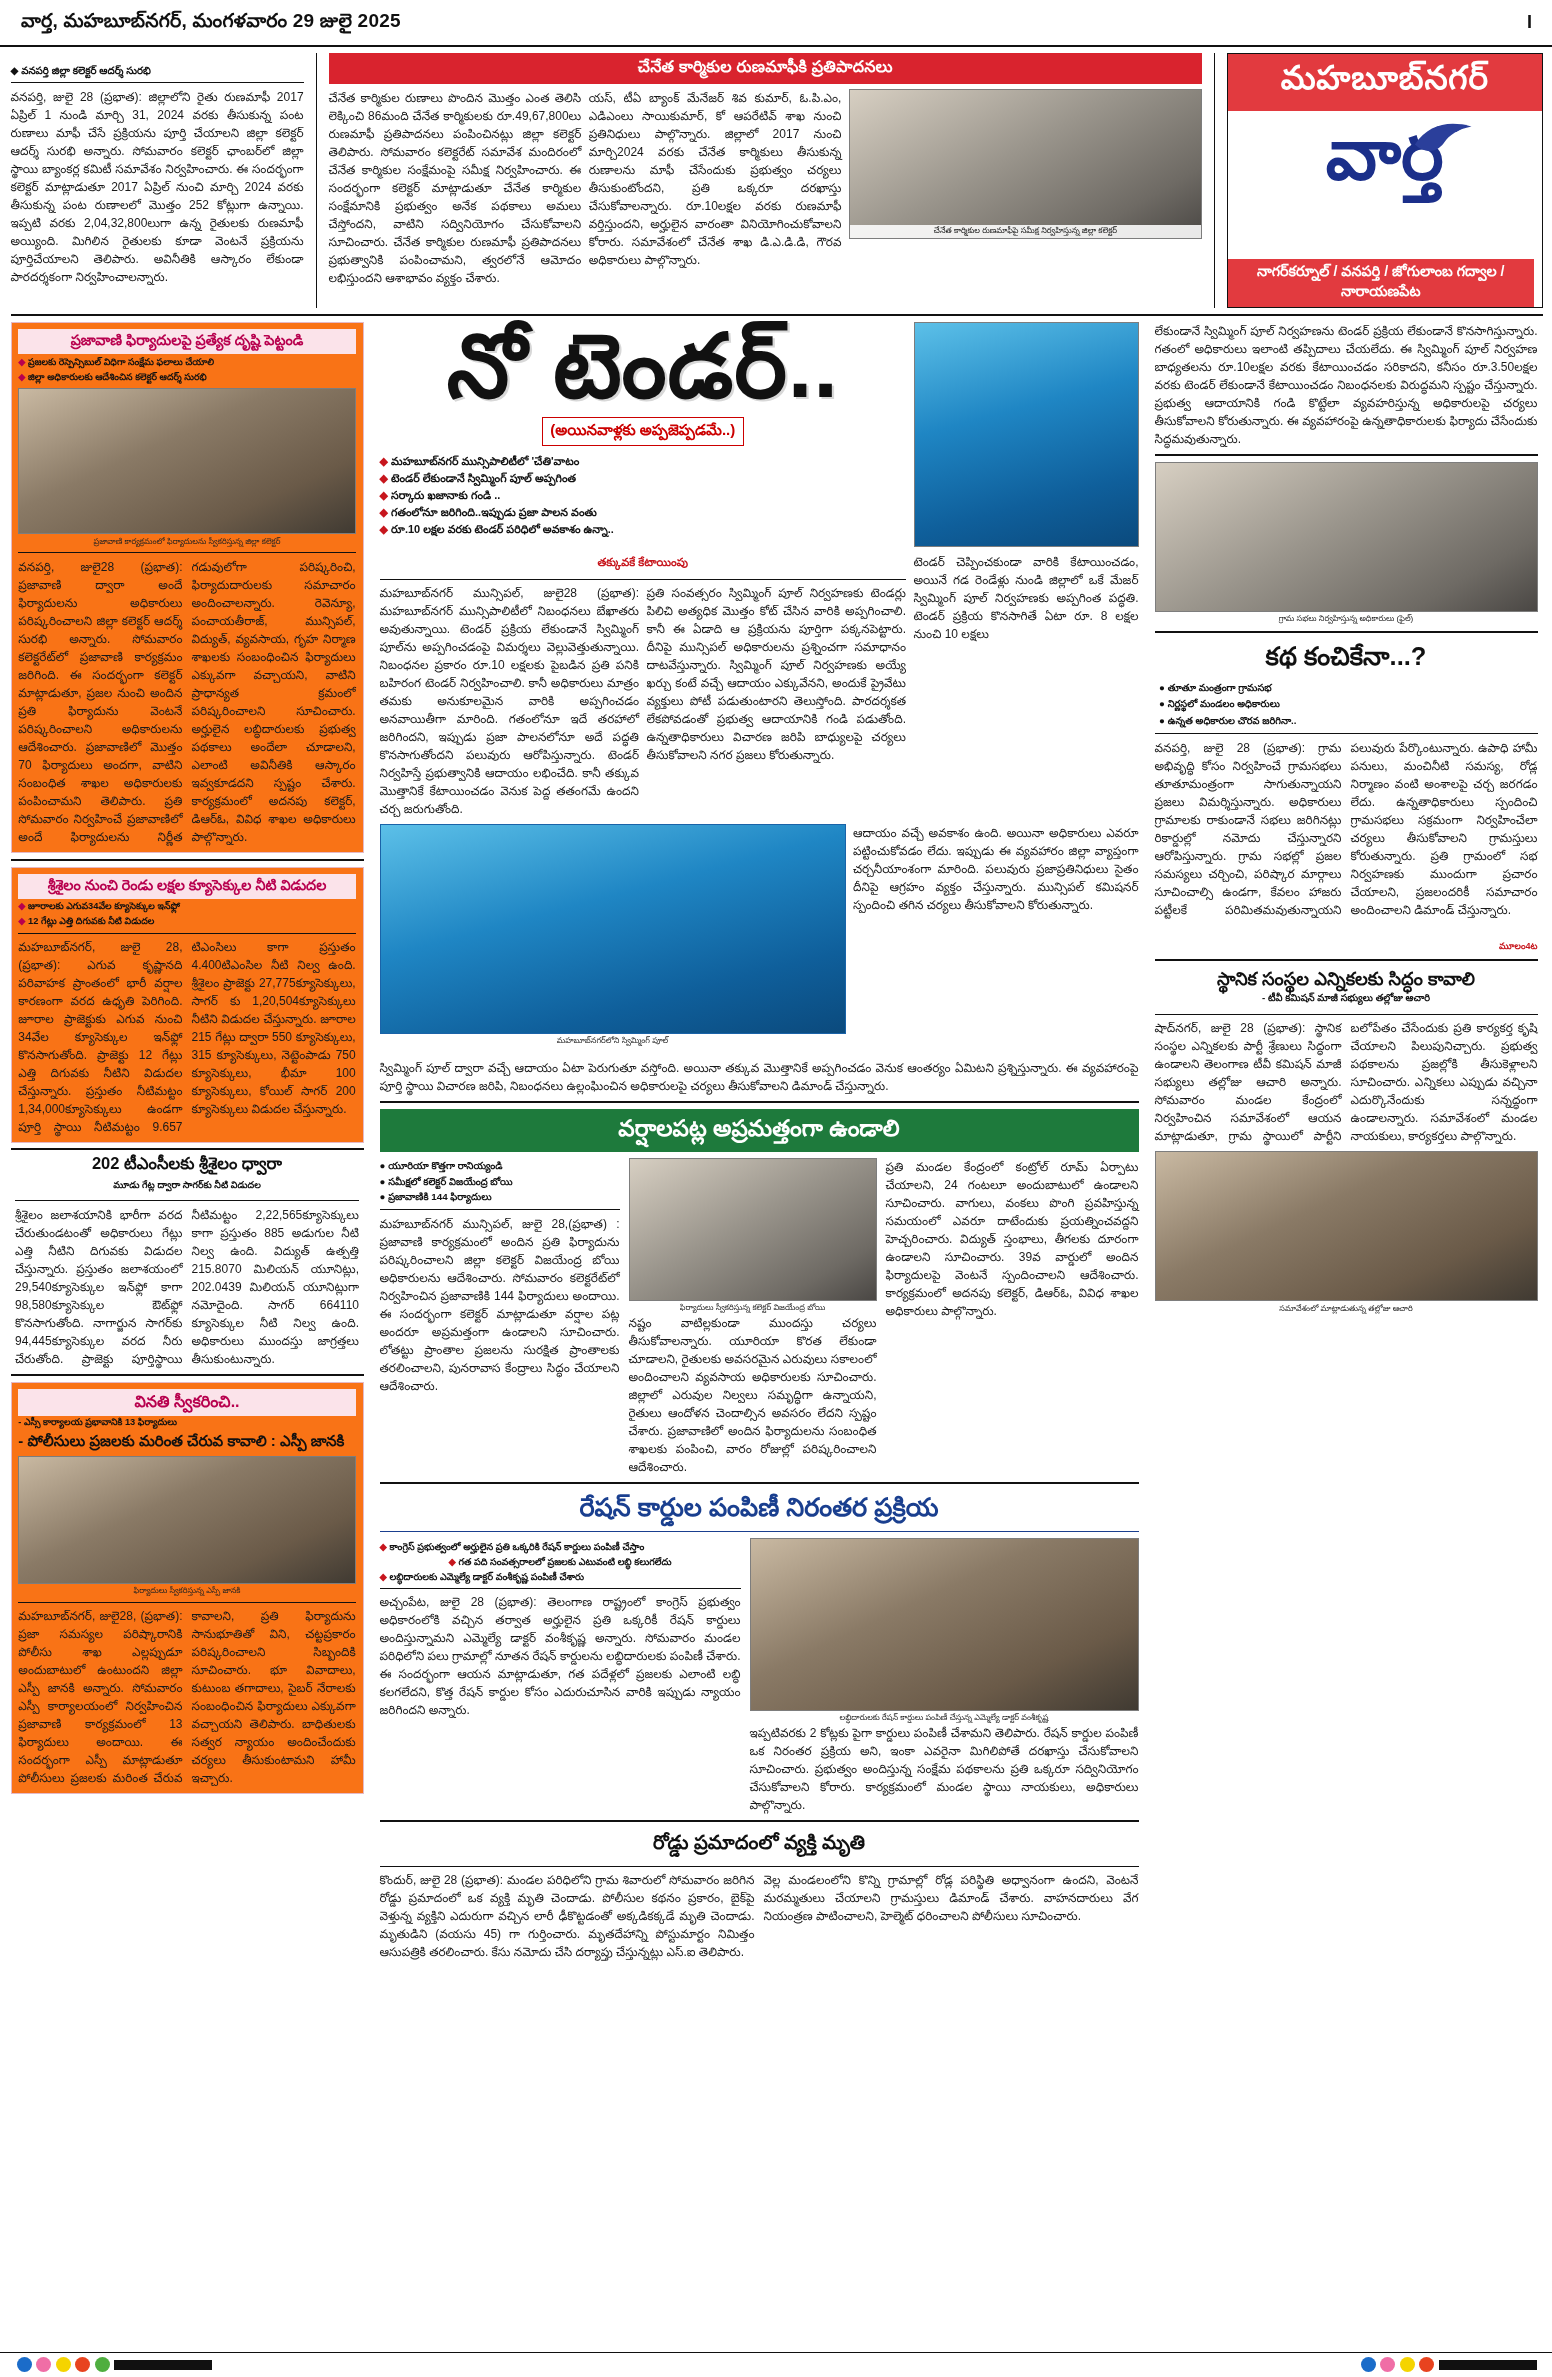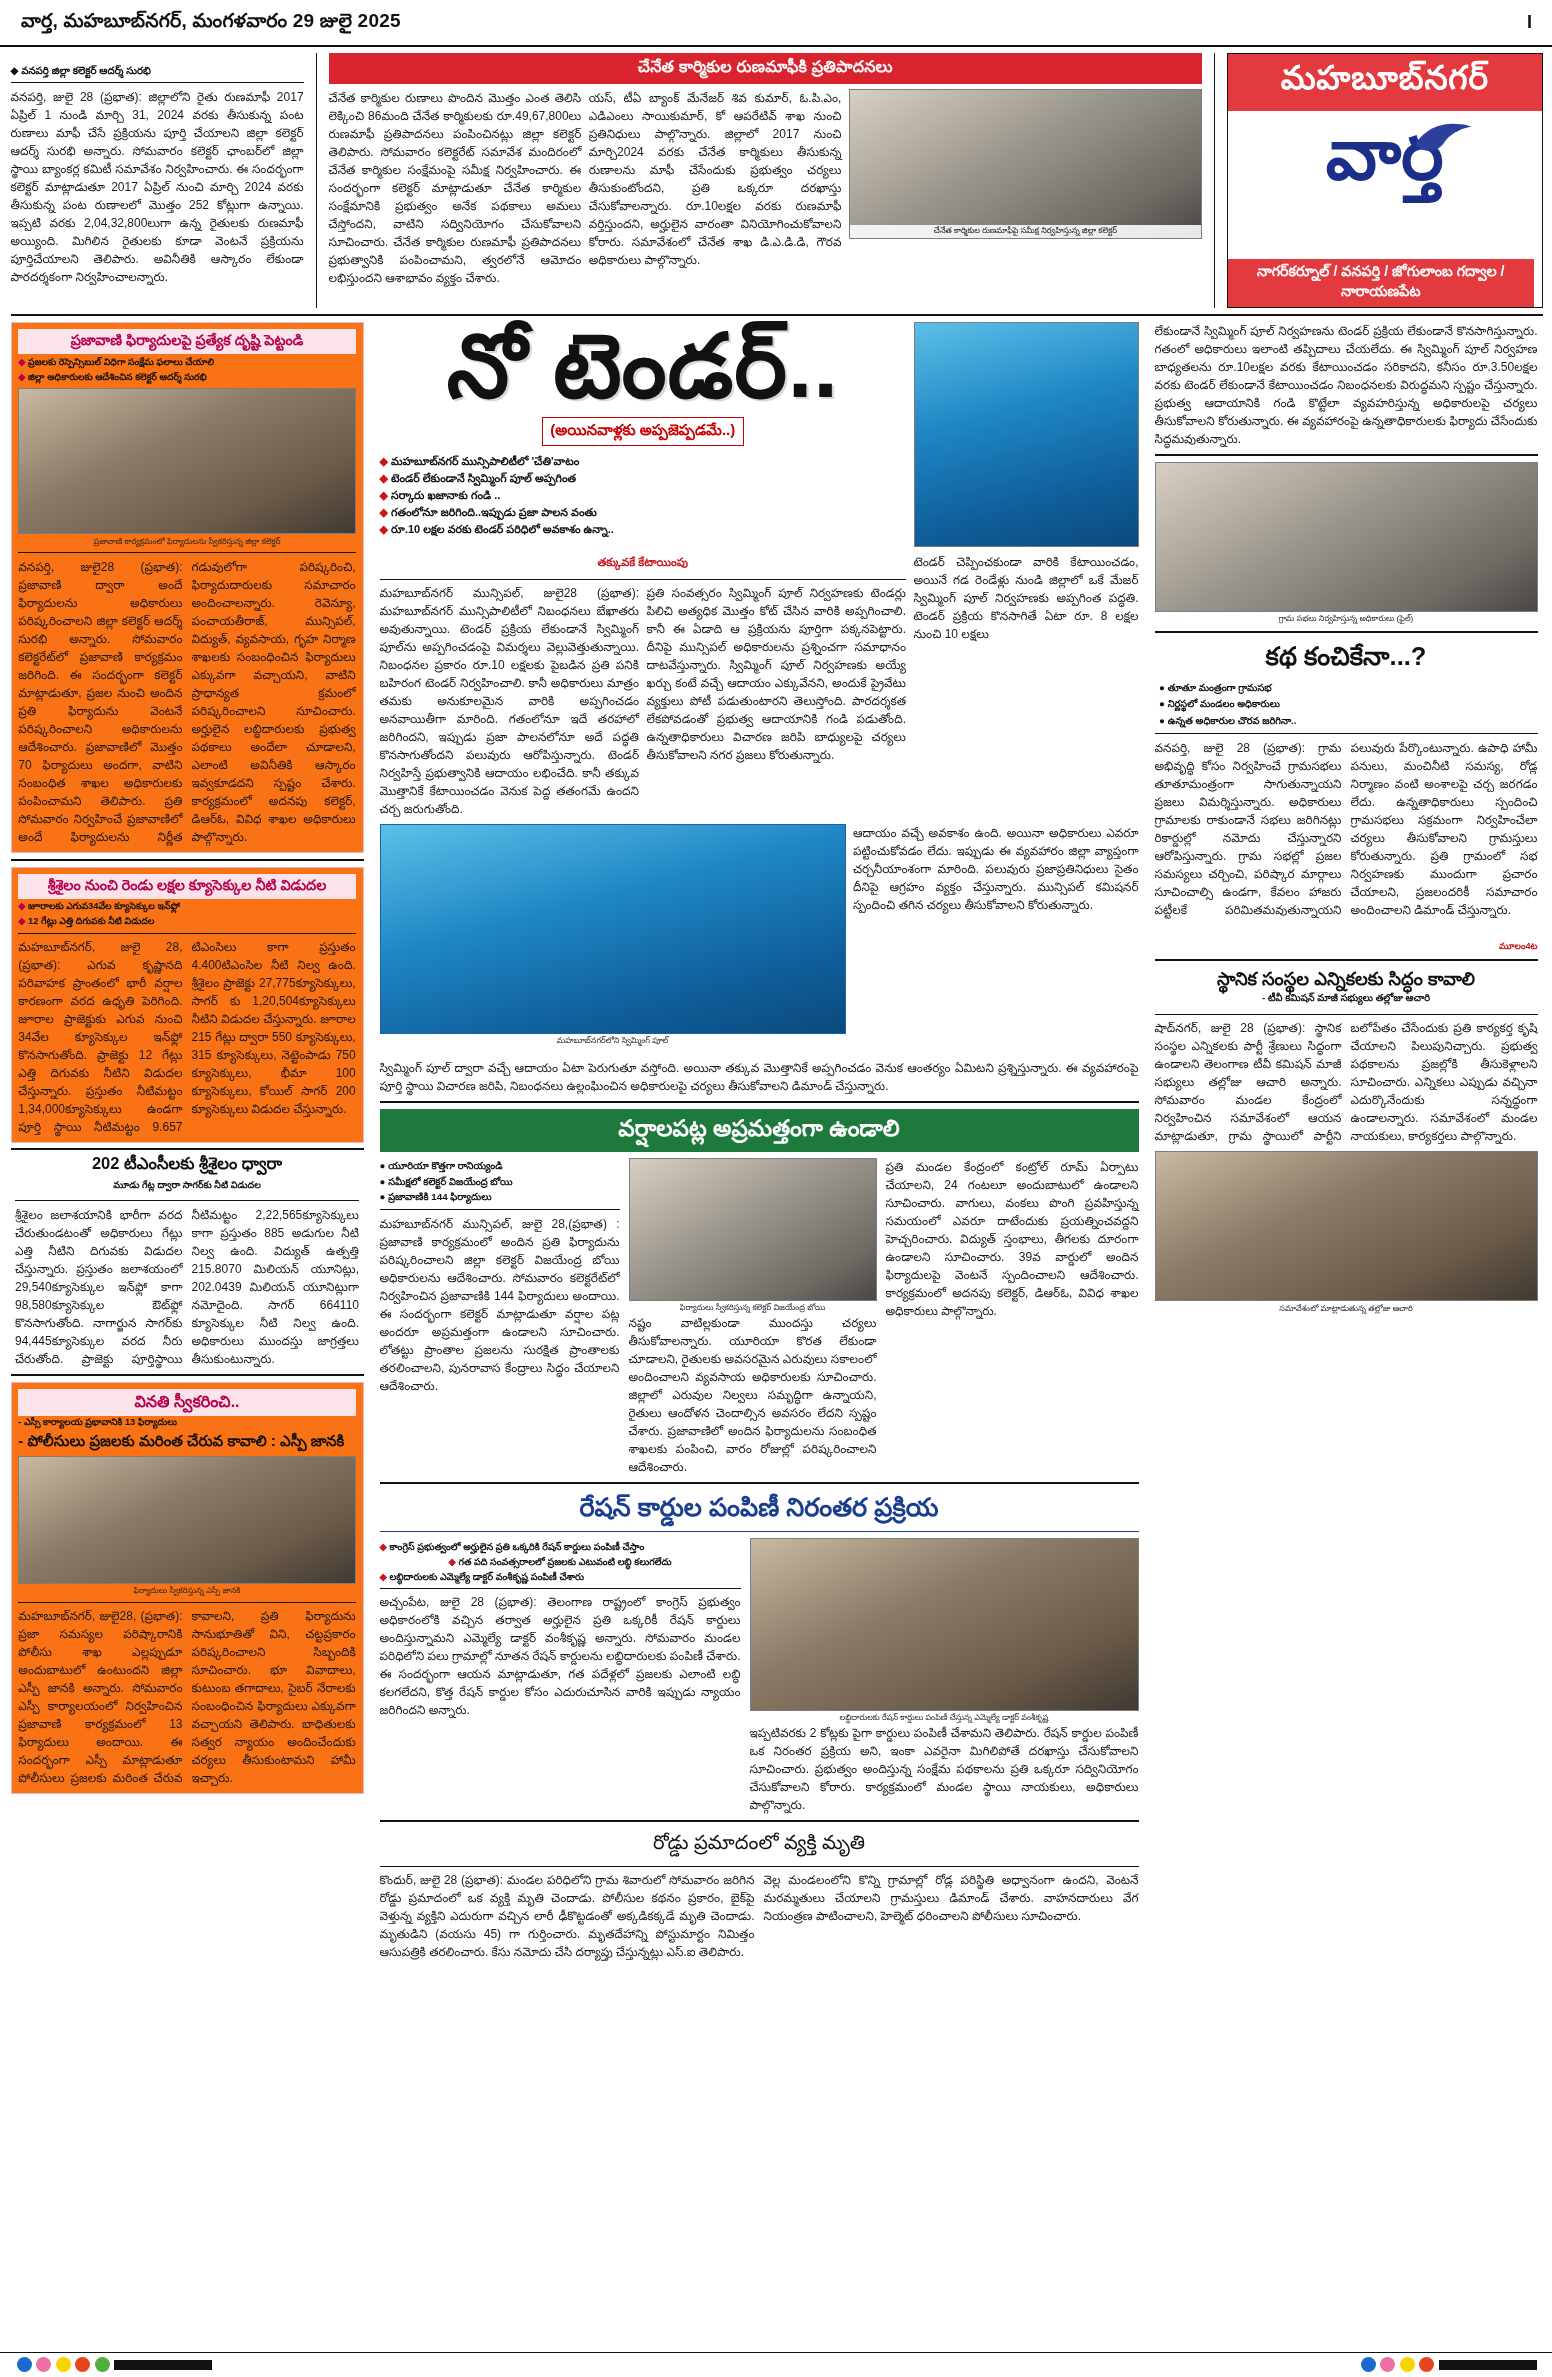--- a/index.html
+++ b/index.html
@@ -208,21 +208,21 @@
   .sec-head-blue {
     color:#1a3f8f;
     font-size: 25.5px;
     font-weight:bold;
     text-align:center;
     padding: 3px 4.5px;
     border-bottom: 1.5px solid #1a3f8f;
   }
   .sec-head-plain {
     font-size: 19.5px;
-    font-weight: normal;
+    font-weight: bold;
     text-align:center;
     color:#111;
     padding: 3px 0;
   }
   .rule { border-top: 0.8px solid #111; margin: 4.5px 0; }
   .rule-thick { border-top: 2.3px solid #111; margin: 6px 0; }
   .rule-dbl { border-top:2.3px double #111; margin:4.5px 0; }
 
   
   .dotsbar {

